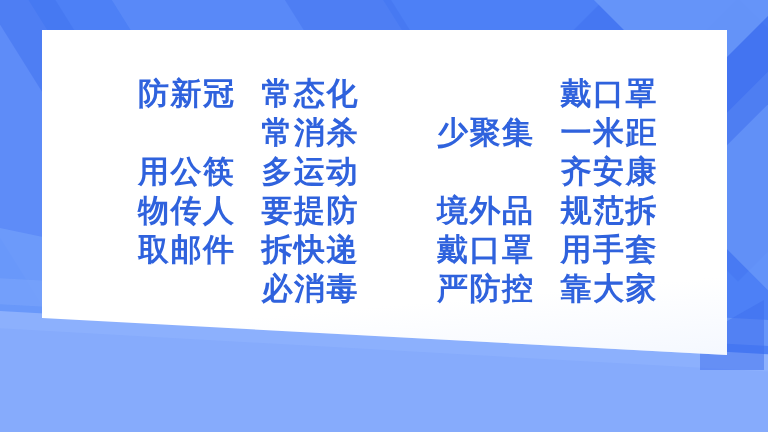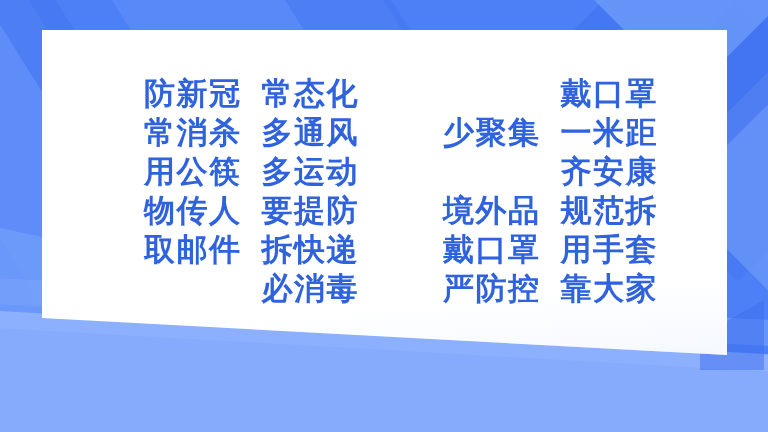--- a/index.html
+++ b/index.html
@@ -141,21 +141,21 @@
     white-space:nowrap;
   }
   .phrase {
     font-size:31px;
     font-weight:700;
     color:#2f62dd;
     letter-spacing:1.5px;
     line-height:39px;
     font-family:"DejaVu Sans","Liberation Sans",sans-serif;
   }
-  .phrase + .phrase { margin-left:20px; }
+  .phrase + .phrase { margin-left:26px; }
 </style>
 </head>
 <body>
 
 <div id="stage">
 
   <div class="bg-base"></div>
 
   <div class="streak streak-a"></div>
   <div class="streak streak-c"></div>
@@ -182,21 +182,20 @@
     <div class="slogan-row">
       <span class="phrase">防新冠</span>
       <span class="phrase">常态化</span>
     </div>
     <div class="slogan-row">
       <span class="phrase">戴口罩</span>
     </div>
 
     <div class="slogan-row">
       <span class="phrase">常消杀</span>
-      <span class="phrase">多通风</span>
     </div>
     <div class="slogan-row">
       <span class="phrase">少聚集</span>
       <span class="phrase">一米距</span>
     </div>
 
     <div class="slogan-row">
       <span class="phrase">用公筷</span>
       <span class="phrase">多运动</span>
     </div>

